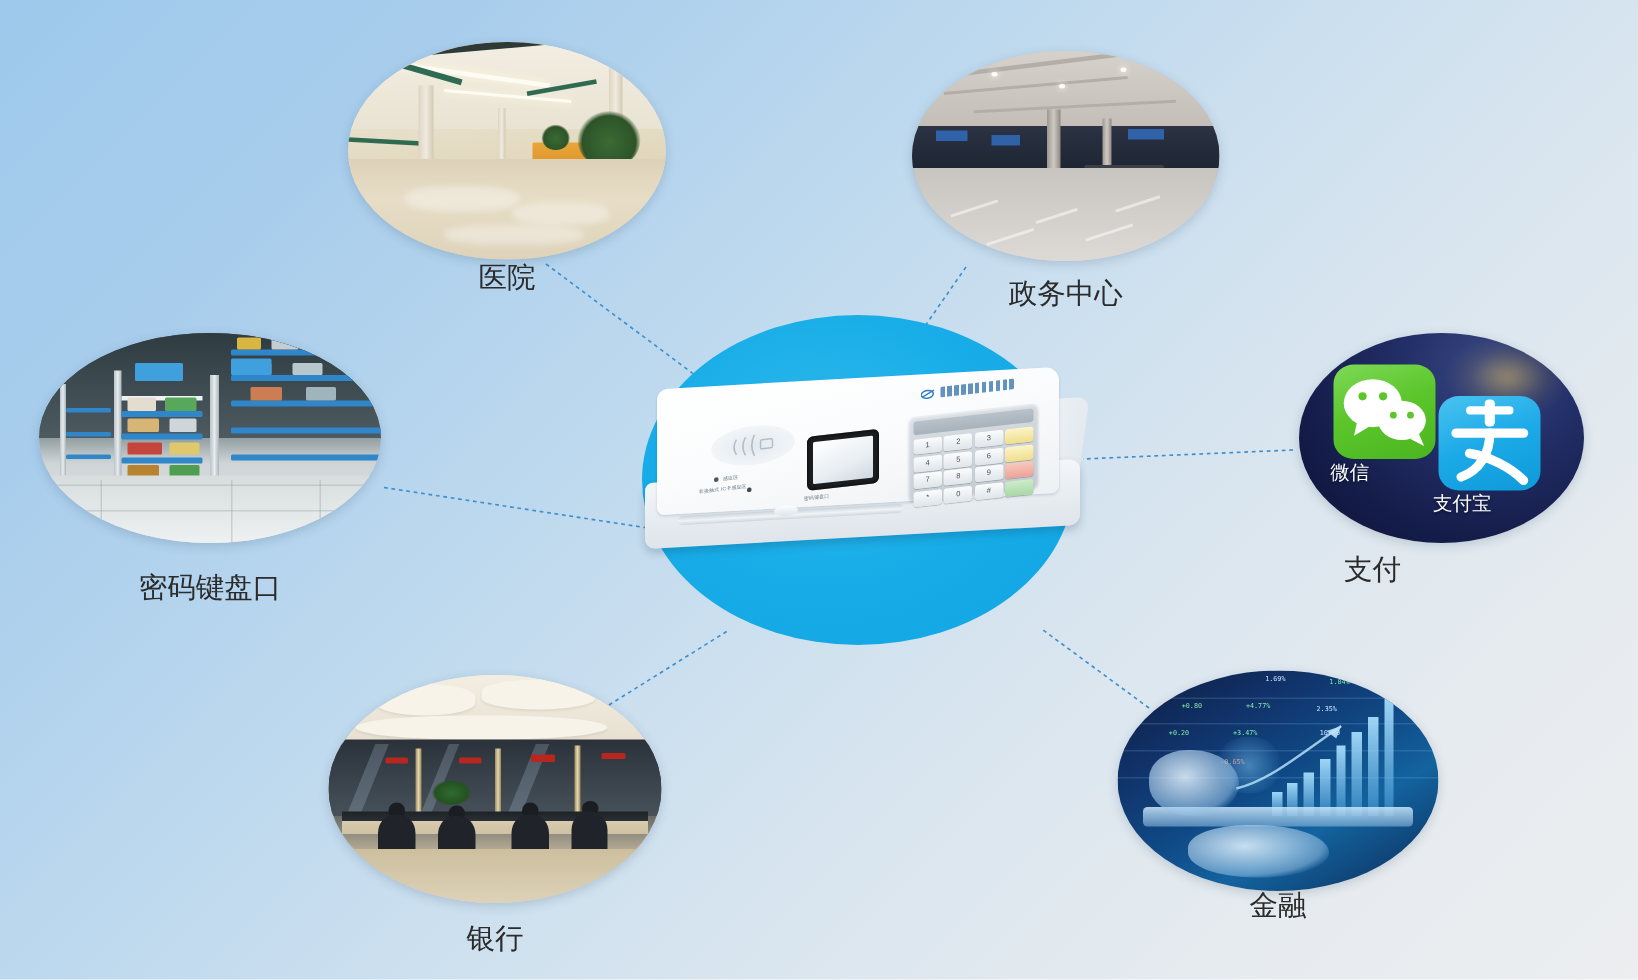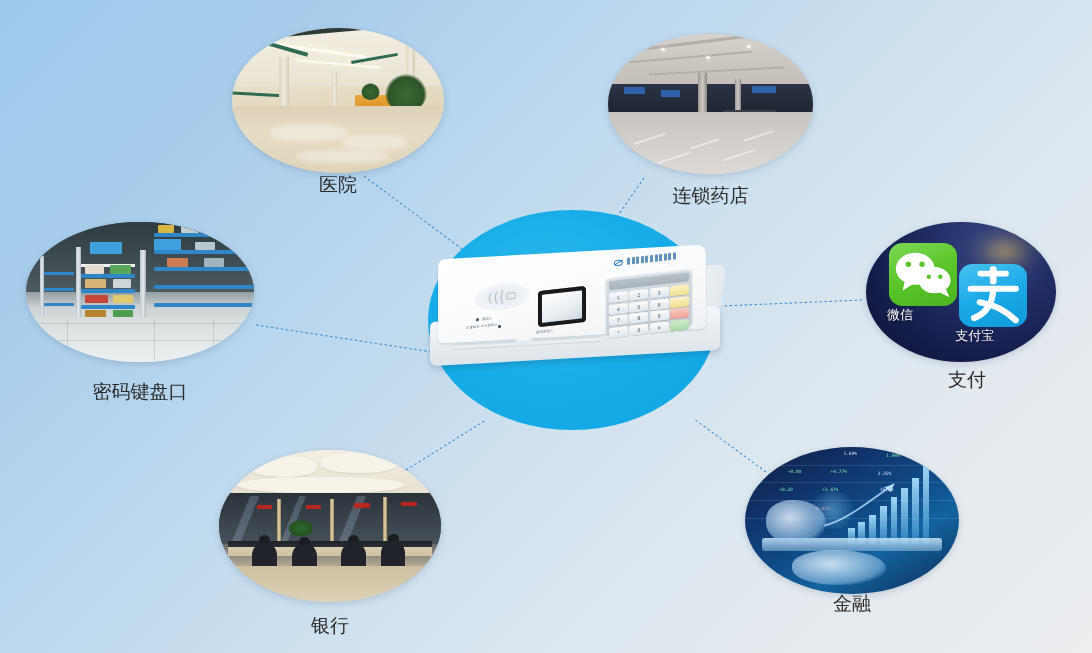--- a/index.html
+++ b/index.html
@@ -304,21 +304,21 @@
         <div class="gov-seatleg" style="left:28%;top:63%;width:2px;height:9%;"></div>
         <div class="gov-seatleg" style="left:41%;top:63%;width:2px;height:8%;"></div>
         <div class="gov-floor"></div>
         <div class="gov-tile" style="left:12%;top:74%;width:16%;height:2px;transform:rotate(-18deg);"></div>
         <div class="gov-tile" style="left:40%;top:78%;width:14%;height:2px;transform:rotate(-18deg);"></div>
         <div class="gov-tile" style="left:66%;top:72%;width:15%;height:2px;transform:rotate(-18deg);"></div>
         <div class="gov-tile" style="left:24%;top:88%;width:16%;height:2px;transform:rotate(-18deg);"></div>
         <div class="gov-tile" style="left:56%;top:86%;width:16%;height:2px;transform:rotate(-18deg);"></div>
       </div>
     </div>
-    <div class="label" style="left:608px;top:183px;width:205px;">连锁药店</div>
+    <div class="label" style="left:608px;top:183px;width:205px;">政务中心</div>
   </div>
 
   <div class="node">
     <div class="oval" style="left:26px;top:222px;width:228px;height:140px;">
       <div class="scene sc-pharm">
         <div class="ph-backwall"></div>
         <div class="ph-shelf" style="left:56%;top:8%;width:44%;height:4px;"></div>
         <div class="ph-shelf" style="left:56%;top:20%;width:44%;height:4px;"></div>
         <div class="ph-shelf" style="left:56%;top:32%;width:44%;height:4px;"></div>
         <div class="ph-shelf" style="left:56%;top:45%;width:44%;height:4px;"></div>
@@ -386,21 +386,21 @@
             <rect x="16" y="6" width="28" height="5" rx="2.2" fill="#fff"></rect>
             <rect x="27" y="2" width="6" height="16" rx="2.5" fill="#fff"></rect>
             <path d="M10 22 H50" stroke="#fff" stroke-width="5.5" stroke-linecap="round"></path>
             <path d="M30 22 C30 34 24 44 13 48" stroke="#fff" stroke-width="5.5" fill="none" stroke-linecap="round"></path>
             <path d="M18 34 C30 36 42 42 50 50" stroke="#fff" stroke-width="5.5" fill="none" stroke-linecap="round"></path>
           </svg>
         </div>
         <div class="app-cap" style="left:47%;top:75%;font-size:13px;">支付宝</div>
       </div>
     </div>
-    <div class="label" style="left:872px;top:367px;width:190px;">支付</div>
+    <div class="label" style="left:820px;top:367px;width:190px;">支付</div>
   </div>
 
   <div class="node">
     <div class="oval" style="left:219px;top:450px;width:222px;height:152px;">
       <div class="scene sc-bank">
         <div class="bk-ceil"></div>
         <div class="bk-ceilshape" style="left:14%;top:4%;width:30%;height:14%;"></div>
         <div class="bk-ceilshape" style="left:46%;top:2%;width:34%;height:13%;"></div>
         <div class="bk-ceilshape" style="left:8%;top:18%;width:76%;height:10%;border-radius:50%/60%;"></div>
         <div class="bk-glass"></div>

